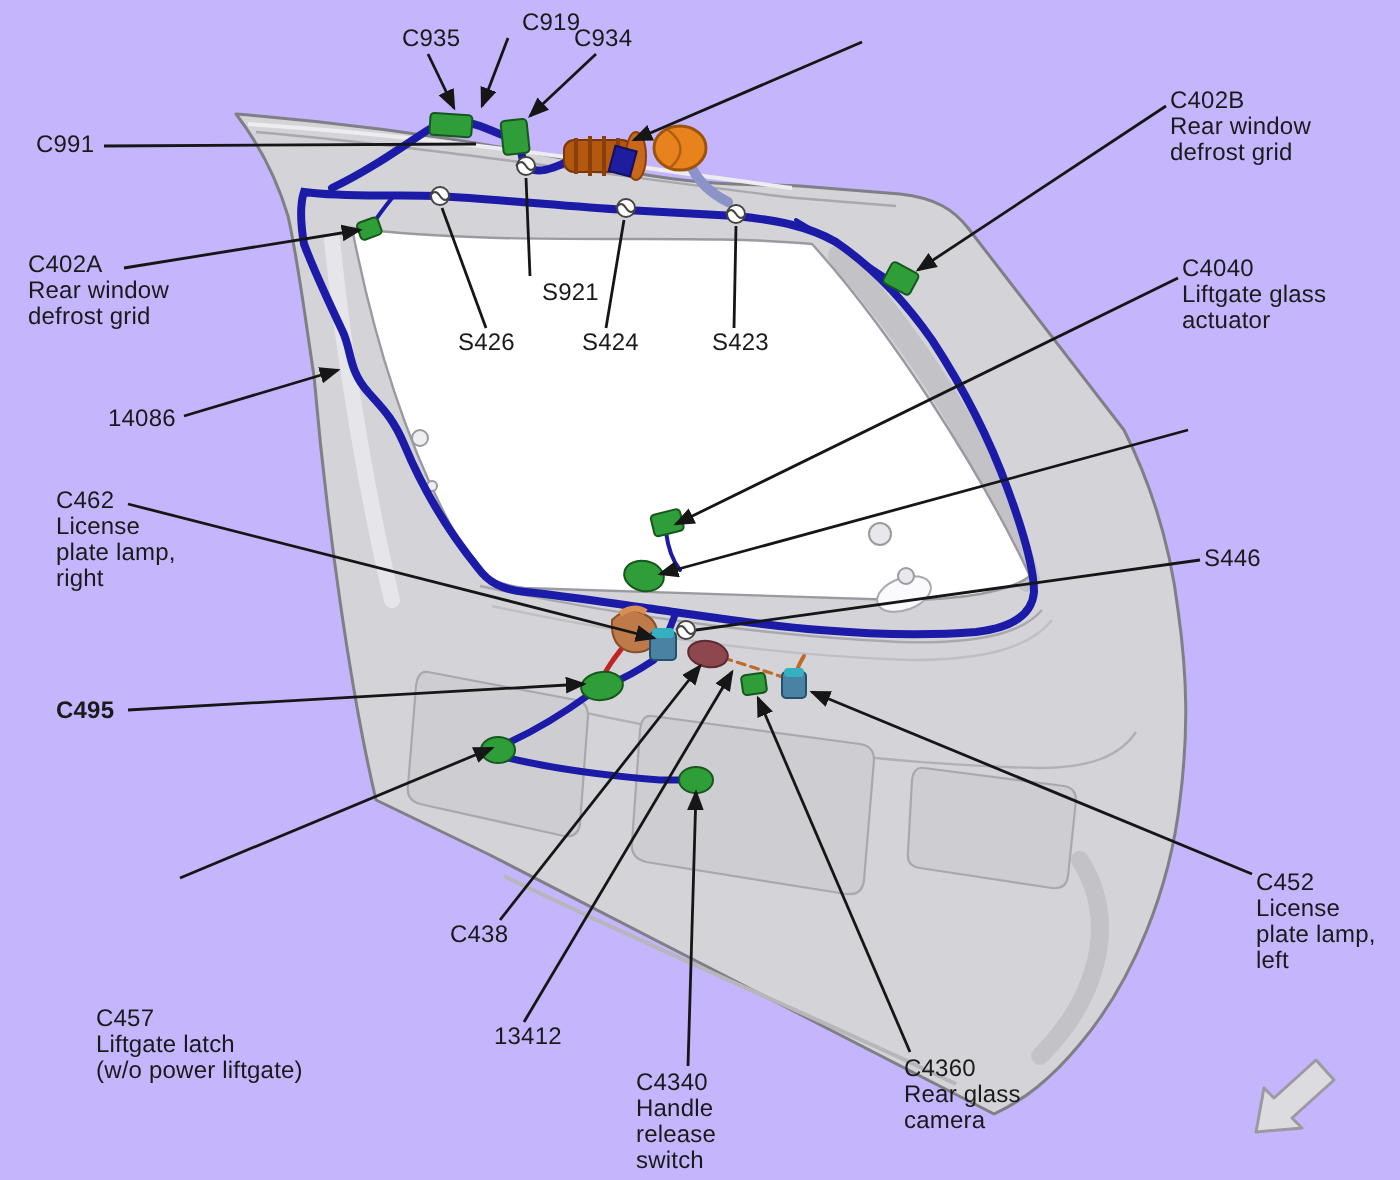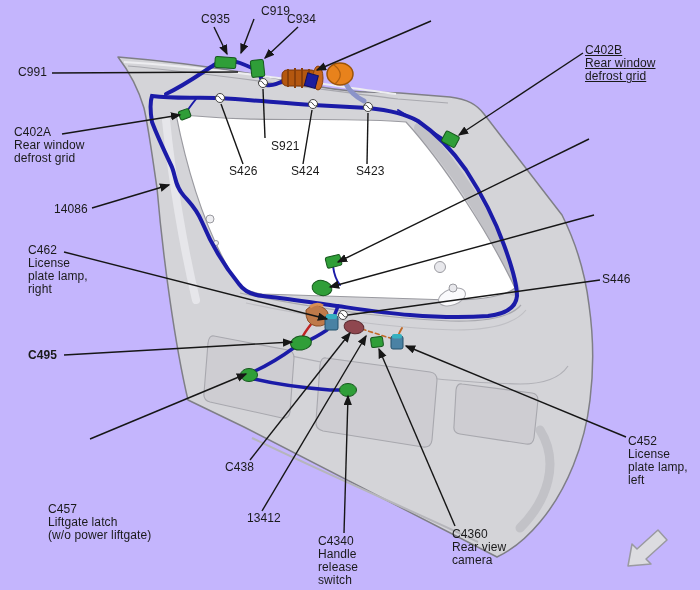--- a/index.html
+++ b/index.html
@@ -197,47 +197,50 @@
       <line x1="626" y1="437" x2="406" y2="346" marker-end="url(#arr)"></line>
     </g>
 
     <polygon points="628,566 632,544 637,549 658,530 667,540 646,559 651,564" fill="#dcdce0" stroke="#9a9aa0" stroke-width="1.5" stroke-linejoin="round"></polygon>
   </svg>
 
   <div class="callout" style="left:201px;top:13px;">C935</div>
   <div class="callout" style="left:249px;top:5px;margin-left:12px;">C919</div>
   <div class="callout" style="left:287px;top:13px;">C934</div>
   <div class="callout" style="left:18px;top:66px;">C991</div>
-  <div class="callout" style="left:585px;top:44px;text-decoration:underline;">C402B
+  <div class="callout" style="left:585px;top:44px;">C402B
 Rear window
 defrost grid</div>
   <div class="callout" style="left:14px;top:126px;">C402A
 Rear window
 defrost grid</div>
   <div class="callout" style="left:254px;top:140px;margin-left:17px;">S921</div>
   <div class="callout" style="left:229px;top:165px;">S426</div>
   <div class="callout" style="left:291px;top:165px;">S424</div>
   <div class="callout" style="left:356px;top:165px;">S423</div>
+  <div class="callout" style="left:591px;top:128px;">C4040
+Liftgate glass
+actuator</div>
   <div class="callout" style="left:54px;top:203px;">14086</div>
   <div class="callout" style="left:28px;top:244px;">C462
 License
 plate lamp,
 right</div>
   <div class="callout" style="left:602px;top:273px;">S446</div>
   <div class="callout" style="left:28px;top:349px;font-weight:bold;">C495</div>
   <div class="callout" style="left:48px;top:503px;">C457
 Liftgate latch
 (w/o power liftgate)</div>
   <div class="callout" style="left:225px;top:461px;">C438</div>
   <div class="callout" style="left:247px;top:512px;">13412</div>
   <div class="callout" style="left:318px;top:535px;">C4340
 Handle
 release
 switch</div>
   <div class="callout" style="left:452px;top:528px;">C4360
-Rear view
+Rear glass
 camera</div>
   <div class="callout" style="left:628px;top:435px;">C452
 License
 plate lamp,
 left</div>
 
 </div>
 
 </body></html>

